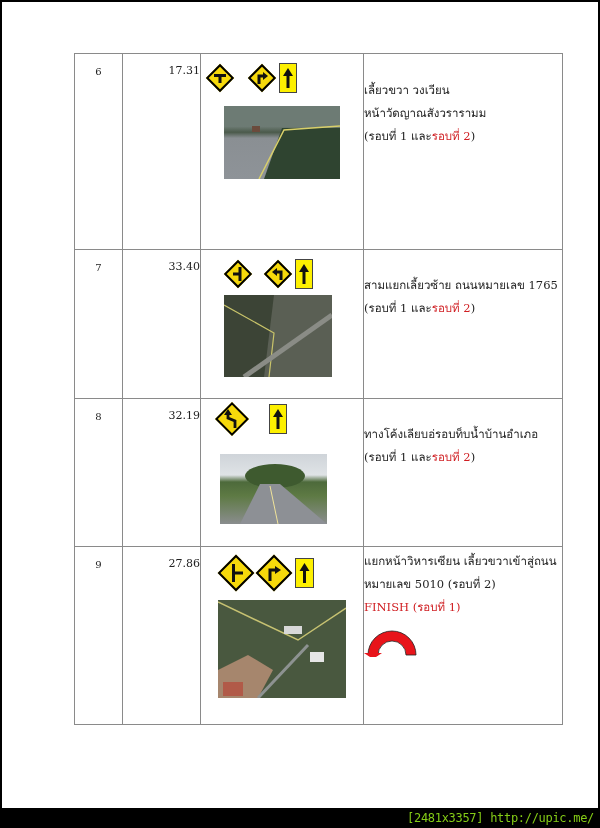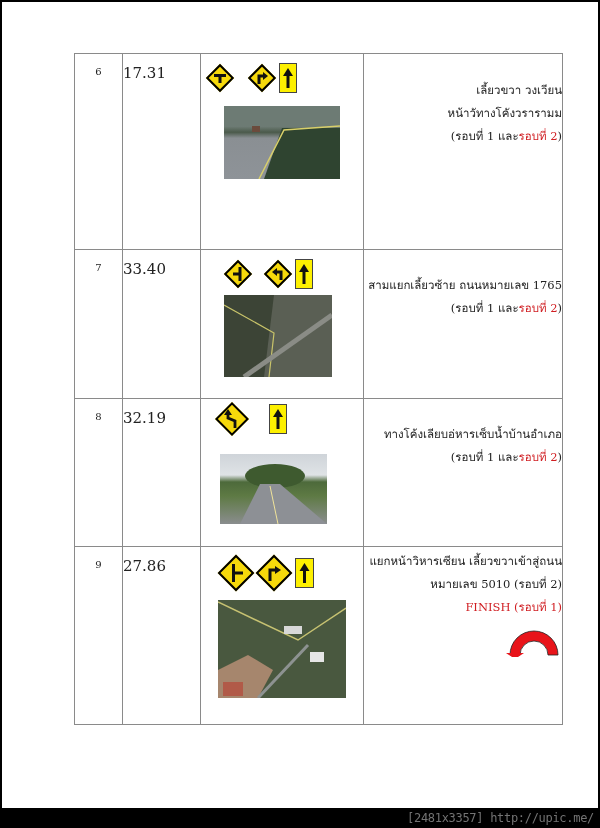--- a/index.html
+++ b/index.html
@@ -1,25 +1,25 @@
 <!DOCTYPE html>
 <html><head>
 <meta charset="utf-8">
 <style>
   html, body { margin:0; padding:0; }
   body { width:600px; height:828px; background:#000; position:relative; overflow:hidden; font-family:"DejaVu Serif", serif; }
   .page { position:absolute; left:2px; top:2px; width:596px; height:806px; background:#fff; }
   .footer-band { position:absolute; left:0; top:808px; width:600px; height:20px; background:#000; }
-  .watermark { position:absolute; right:6px; top:809px; color:#737373; font-family:"DejaVu Sans Mono", monospace; font-size:12px; line-height:18px; letter-spacing:-0.3px; }
+  .watermark { position:absolute; right:6px; top:809px; color:#84cc16; font-family:"DejaVu Sans Mono", monospace; font-size:12px; line-height:18px; letter-spacing:-0.3px; }
   table.route { position:absolute; left:72px; top:51px; border-collapse:collapse; }
   table.route td { border:1px solid #8a8a8a; vertical-align:top; padding:0; }
   .c-no { width:47px; text-align:center; font-size:10px; padding-top:12px !important; color:#222; }
-  .c-km { width:77px; text-align:left; font-size:15px; padding-top:10px !important; color:#222; }
+  .c-km { width:77px; text-align:right; font-size:11px; padding-top:10px !important; color:#222; }
   .c-img { width:162px; position:relative; }
-  .c-desc { width:198px; text-align:right; font-size:11.5px; color:#222; }
+  .c-desc { width:198px; text-align:left; font-size:11.5px; color:#222; }
   .desc-inner { padding-top:22px; line-height:23px; }
   .red { color:#d01e22; }
   .signs { display:flex; align-items:center; gap:4px; }
   .sign-diamond { width:26px; height:26px; position:relative; }
   .sign-diamond .dia { position:absolute; left:3px; top:3px; width:20px; height:20px; background:#f6d90b; border:2px solid #000; box-sizing:border-box; transform:rotate(45deg); }
   .sign-diamond svg { position:absolute; left:0; top:0; }
   .sign-rect { width:18px; height:30px; background:#fdf000; border:1px solid #444; box-sizing:border-box; position:relative; }
   .photo { position:absolute; border:0; }
   .finish-arc { display:inline-block; margin-top:6px; }
 </style>
@@ -60,21 +60,21 @@
           <svg width="116" height="73">
                 <polygon points="58,22 116,22 116,73 40,73" fill="#2f4430"></polygon>
                 <path d="M35 73 L60 24 L116 20" stroke="#d8cf6a" stroke-width="1.5" fill="none"></path>
                 <rect x="28" y="20" width="8" height="6" fill="#6b4b3c"></rect>
               </svg>
         </div>
       </td>
       <td class="c-desc">
         <div class="desc-inner" style="padding-top:25px">
           <div>เลี้ยวขวา วงเวียน</div>
-          <div>หน้าวัทางโคังวรารามม</div>
+          <div>หน้าวัดญาณสังวรารามม</div>
           <div><span>(รอบที่ 1 และ</span><span class="red">รอบที่ 2</span><span>)</span></div>
         </div>
       </td>
     </tr>
 
     <tr style="height:149px">
       <td class="c-no">7</td>
       <td class="c-km">33.40</td>
       <td class="c-img">
         <div class="signs" style="position:absolute;left:24px;top:9px;">
@@ -137,21 +137,21 @@
         <div class="photo" style="left:19px;top:55px;width:107px;height:70px;background:linear-gradient(180deg,#cfd4d9 0%,#dfe3e6 30%,#4d6a3b 40%,#5e7a44 60%,#8a8d8e 100%);">
           <svg width="107" height="70">
                 <ellipse cx="55" cy="22" rx="30" ry="12" fill="#3e5a2f"></ellipse>
                 <polygon points="20,70 40,30 60,30 107,70" fill="#8d9095"></polygon>
                 <path d="M58 70 L50 32" stroke="#f0e39a" stroke-width="1" fill="none"></path>
               </svg>
         </div>
       </td>
       <td class="c-desc">
         <div class="desc-inner" style="padding-top:24px">
-          <div>ทางโค้งเลียบอ่หารเซ็บน้ำบ้านอำเภอ</div>
+          <div>ทางโค้งเลียบอ่รอบท็บน้ำบ้านอำเภอ</div>
           <div><span>(รอบที่ 1 และ</span><span class="red">รอบที่ 2</span><span>)</span></div>
         </div>
       </td>
     </tr>
 
     <tr style="height:178px">
       <td class="c-no">9</td>
       <td class="c-km">27.86</td>
       <td class="c-img">
         <div class="signs" style="position:absolute;left:18px;top:9px;">

